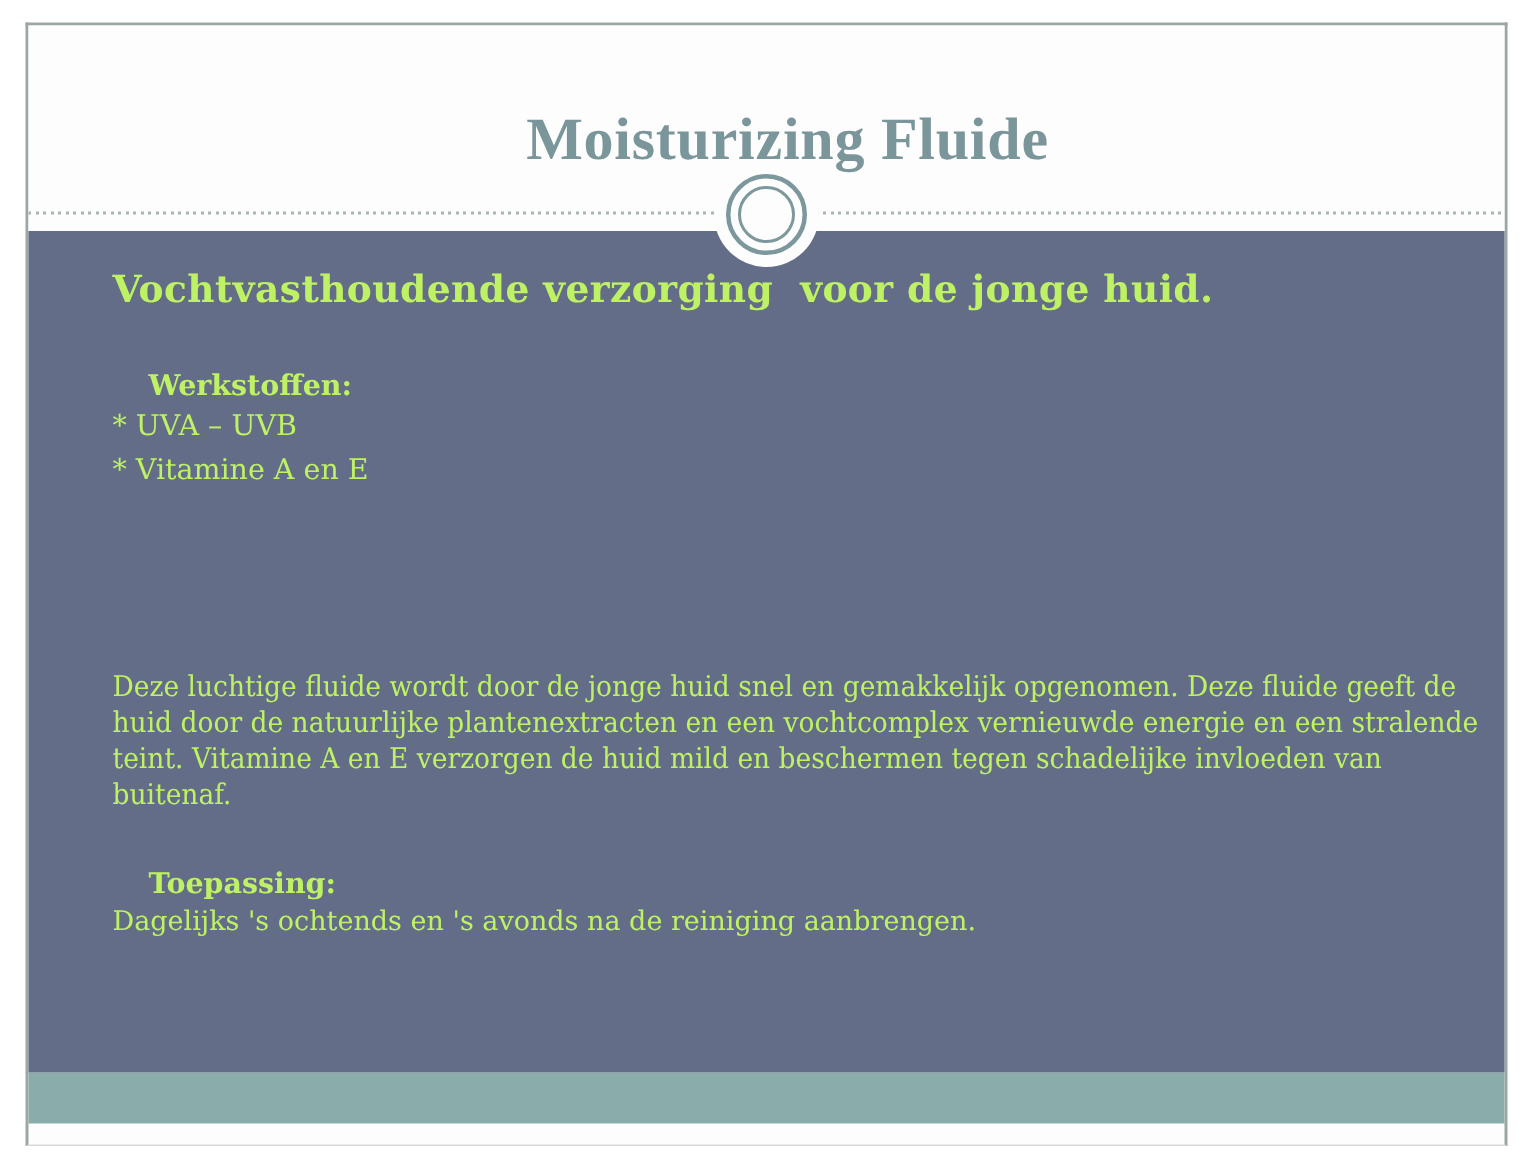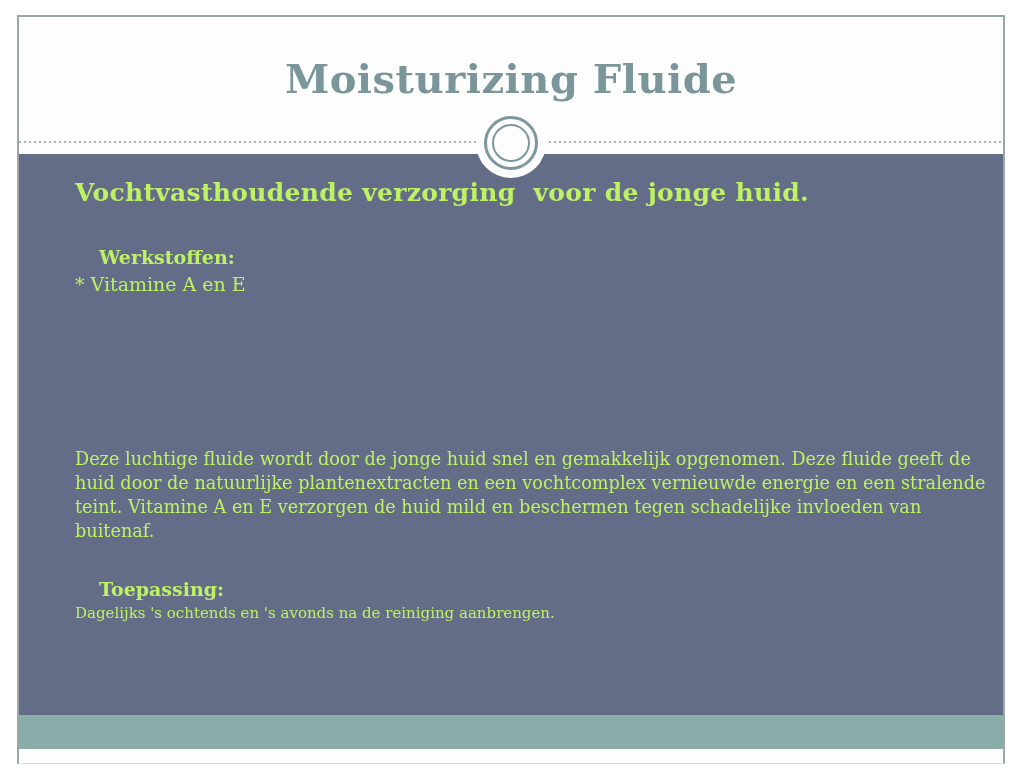--- a/index.html
+++ b/index.html
@@ -32,27 +32,28 @@
     top: 0; left: 0;
     width: 984px;
     height: 137px;
     background: #fdfdfd;
   }
   .title {
     position: absolute;
     top: 38px;
     left: 0;
     width: 100%;
-    margin: 0;
+    margin: 14px;
     text-align: center;
     font-size: 40px;
     font-weight: bold;
     letter-spacing: 0.5px;
     color: #7b969b;
     line-height: 48px;
+    font-family: Liberation Serif, serif;
   }
   .dotted-line {
     position: absolute;
     top: 124px;
     left: 0;
     width: 984px;
     height: 2px;
     background: repeating-linear-gradient(90deg, #a9b5b2 0 2px, transparent 2px 5px);
   }
   
@@ -138,21 +139,21 @@
     line-height: 24px;
     transform: scaleX(0.93);
     transform-origin: 0 0;
   }
   .pline { white-space: pre; }
   .toe-label { top: 424px; }
   .toe-text {
     position: absolute;
     top: 450px;
     left: 56px;
-    font-size: 15px;
+    font-size: 18px;
     white-space: pre;
     text-align: right;
   }
 </style>
 </head>
 <body>
 
 <div class="slide">
   <div class="frame">
 
@@ -167,20 +168,21 @@
         <div class="ring-inner"></div>
       </div>
     </div>
 
     <div class="blue-band">
       <div class="heading">Vochtvasthoudende verzorging  voor de jonge huid.</div>
 
       <div class="section-label werk-label">Werkstoffen:</div>
 
       <div class="list">
+        <div class="list-item">* UVA – UVB</div>
         <div class="list-item">* Vitamine A en E</div>
       </div>
 
       <div class="paragraph">
         <div class="pline">Deze luchtige fluide wordt door de jonge huid snel en gemakkelijk opgenomen. Deze fluide geeft de</div>
         <div class="pline">huid door de natuurlijke plantenextracten en een vochtcomplex vernieuwde energie en een stralende</div>
         <div class="pline">teint. Vitamine A en E verzorgen de huid mild en beschermen tegen schadelijke invloeden van</div>
         <div class="pline">buitenaf.</div>
       </div>
 

